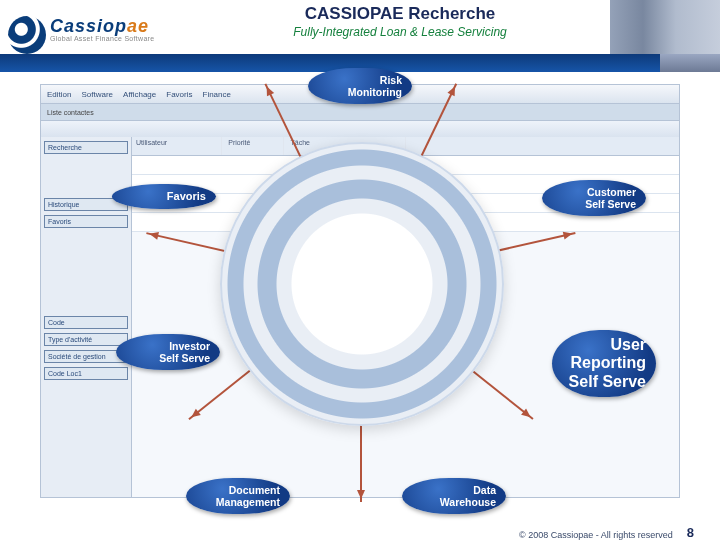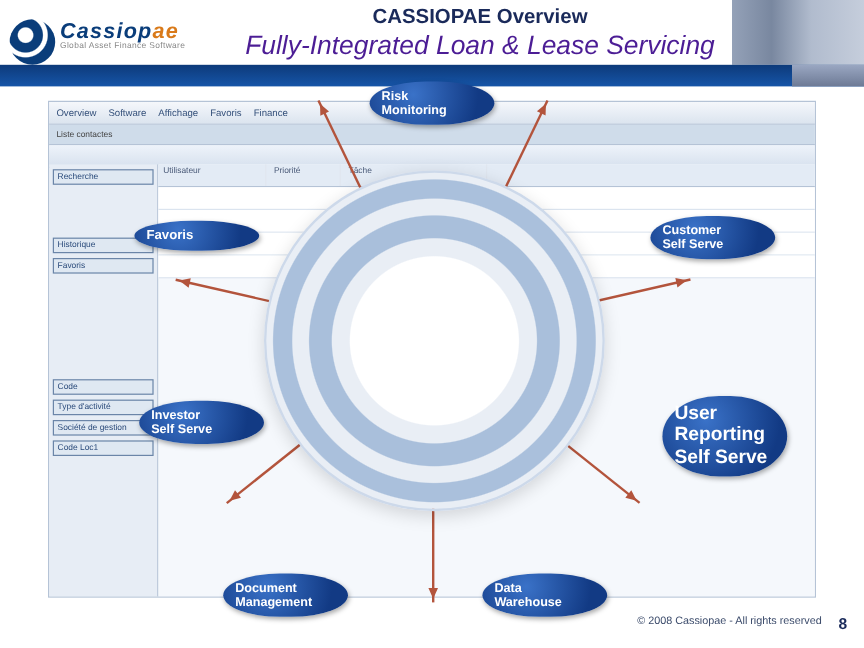--- a/index.html
+++ b/index.html
@@ -4,21 +4,21 @@
 <style>
   html,body{margin:0;padding:0;width:720px;height:540px;font-family:Verdana,Arial,sans-serif;background:#fff;overflow:hidden}
   .header{position:relative;height:64px;background:#fff}
   .logo{position:absolute;left:8px;top:16px;display:flex;}
   .logo-swirl{width:38px;height:38px;border-radius:50%;background:radial-gradient(circle at 35% 35%,#fff 0 6px,#0a3d7a 7px 14px,#fff 15px 18px,#0a3d7a 19px 20px);margin-right:4px}
   .logo-text{font-size:18px;font-weight:bold;color:#0a3d7a;font-style:italic;letter-spacing:1px}
   .logo-text .orange{color:#d97a1a}
   .logo-sub{font-size:7px;color:#888;letter-spacing:0.3px;margin-top:-2px}
   .title-block{position:absolute;left:200px;right:120px;top:4px;text-align:center}
   .title{font-size:17px;font-weight:bold;color:#1a2a5a}
-  .subtitle{font-size:22px;font-style:italic;color:#4c1d95;margin-top:1px}
+  .subtitle{font-size:12px;font-style:italic;color:#15803d;margin-top:1px}
   .header-img{position:absolute;right:0;top:0;width:110px;height:54px;background:linear-gradient(90deg,#8897b0,#6a7a95 30%,#a8b4c8 60%,#bfc8d8);opacity:.9}
   .blue-bar{position:absolute;left:0;right:0;top:54px;height:18px;background:linear-gradient(#0d3a7a,#1655a8)}
   .blue-bar::after{content:"";position:absolute;right:0;top:0;height:18px;width:60px;background:linear-gradient(#9aa7c2,#6d7a95)}
 
   .stage{position:absolute;left:0;top:72px;right:0;bottom:30px}
   .app-bg{position:absolute;left:40px;right:40px;top:12px;bottom:12px;border:1px solid #b5c3d6;background:#eef2f7;font-size:8px;color:#444}
   .app-toolbar{height:18px;background:linear-gradient(#f5f7fb,#dbe4ef);border-bottom:1px solid #b5c3d6;display:flex;align-items:center;gap:10px;padding:0 6px}
   .app-toolbar span{color:#34507a}
   .app-tabs{height:16px;background:#cfdcea;border-bottom:1px solid #b5c3d6;display:flex;align-items:center;gap:8px;padding:0 6px;font-size:7px}
   .app-body{position:absolute;left:0;right:0;top:52px;bottom:0;display:flex}
@@ -31,61 +31,61 @@
 
   .ring{position:absolute;left:50%;top:48%;width:280px;height:280px;margin-left:-140px;margin-top:-140px;border-radius:50%;
         background:radial-gradient(circle,#fff 0 70px,#e9eef5 71px 85px,#a9bfdb 86px 104px,#e9eef5 105px 118px,#aac0dc 119px 134px,#e9eef5 135px 140px);
         box-shadow:0 4px 14px rgba(0,0,0,.15);border:2px solid #cdd9ea}
 
   .spoke{position:absolute;left:50%;top:48%;width:1.8px;height:220px;background:#b3543c;transform-origin:top center}
   .spoke::after{content:"";position:absolute;left:-3.5px;bottom:-1px;border:4.5px solid transparent;border-top:9px solid #b3543c}
   .s0{transform:rotate(0deg)} .s1{transform:rotate(51.43deg)} .s2{transform:rotate(102.86deg)} .s3{transform:rotate(154.29deg)}
   .s4{transform:rotate(205.71deg)} .s5{transform:rotate(257.14deg)} .s6{transform:rotate(308.57deg)}
 
-  .bubble{position:absolute;min-width:84px;padding:6px 10px;border-radius:50%/55%;color:#fff;font-size:11px;font-weight:bold;text-align:left;
+  .bubble{position:absolute;min-width:84px;padding:6px 10px;border-radius:50%/55%;color:#fff;font-size:11px;font-weight:bold;text-align:right;
           background:radial-gradient(circle at 35% 30%,#3a72c8,#123a84 75%);box-shadow:1px 2px 4px rgba(0,0,0,.35);line-height:1.15}
   .bubble.two{font-size:10.5px}
 
   .b-risk{left:50%;top:-4px;transform:translateX(-50%)}
   .b-customer{right:74px;top:108px}
   .b-workflow{left:112px;top:112px}
   .b-investor{left:116px;top:262px}
   .b-user{right:64px;top:258px}
   .b-document{left:186px;bottom:-4px}
   .b-data{right:214px;bottom:-4px}
 
-  .footer{position:absolute;left:0;right:4px;bottom:0;height:28px;display:flex;align-items:flex-start;justify-content:flex-end;padding:0 10px;font-size:9px;color:#3a4a6a}
+  .footer{position:absolute;left:0;right:16px;bottom:0;height:28px;display:flex;align-items:flex-end;justify-content:flex-end;padding:0 10px;font-size:9px;color:#3a4a6a}
   .page-num{font-size:13px;font-weight:bold;color:#1a2a5a;margin-left:14px}
 </style>
 </head>
 <body>
 
 <div class="header">
   <div class="logo">
     <div class="logo-swirl"></div>
     <div>
       <div class="logo-text">
         <span>Cassiop</span><span class="orange">ae</span>
       </div>
       <div class="logo-sub">Global Asset Finance Software</div>
     </div>
   </div>
   <div class="title-block">
-    <div class="title">CASSIOPAE Overview</div>
+    <div class="title">CASSIOPAE Recherche</div>
     <div class="subtitle">Fully-Integrated Loan &amp; Lease Servicing</div>
   </div>
   <div class="header-img"></div>
   <div class="blue-bar"></div>
 </div>
 
 <div class="stage">
 
   <div class="app-bg">
     <div class="app-toolbar">
-      <span>Overview</span>
+      <span>Edition</span>
       <span>Software</span>
       <span>Affichage</span>
       <span>Favoris</span>
       <span>Finance</span>
     </div>
     <div class="app-tabs">
       <span>Liste contactes</span>
     </div>
     <div style="height:18px;background:linear-gradient(#eef3fa,#d7e1ee);border-bottom:1px solid #b5c3d6"></div>
     <div class="app-body">

